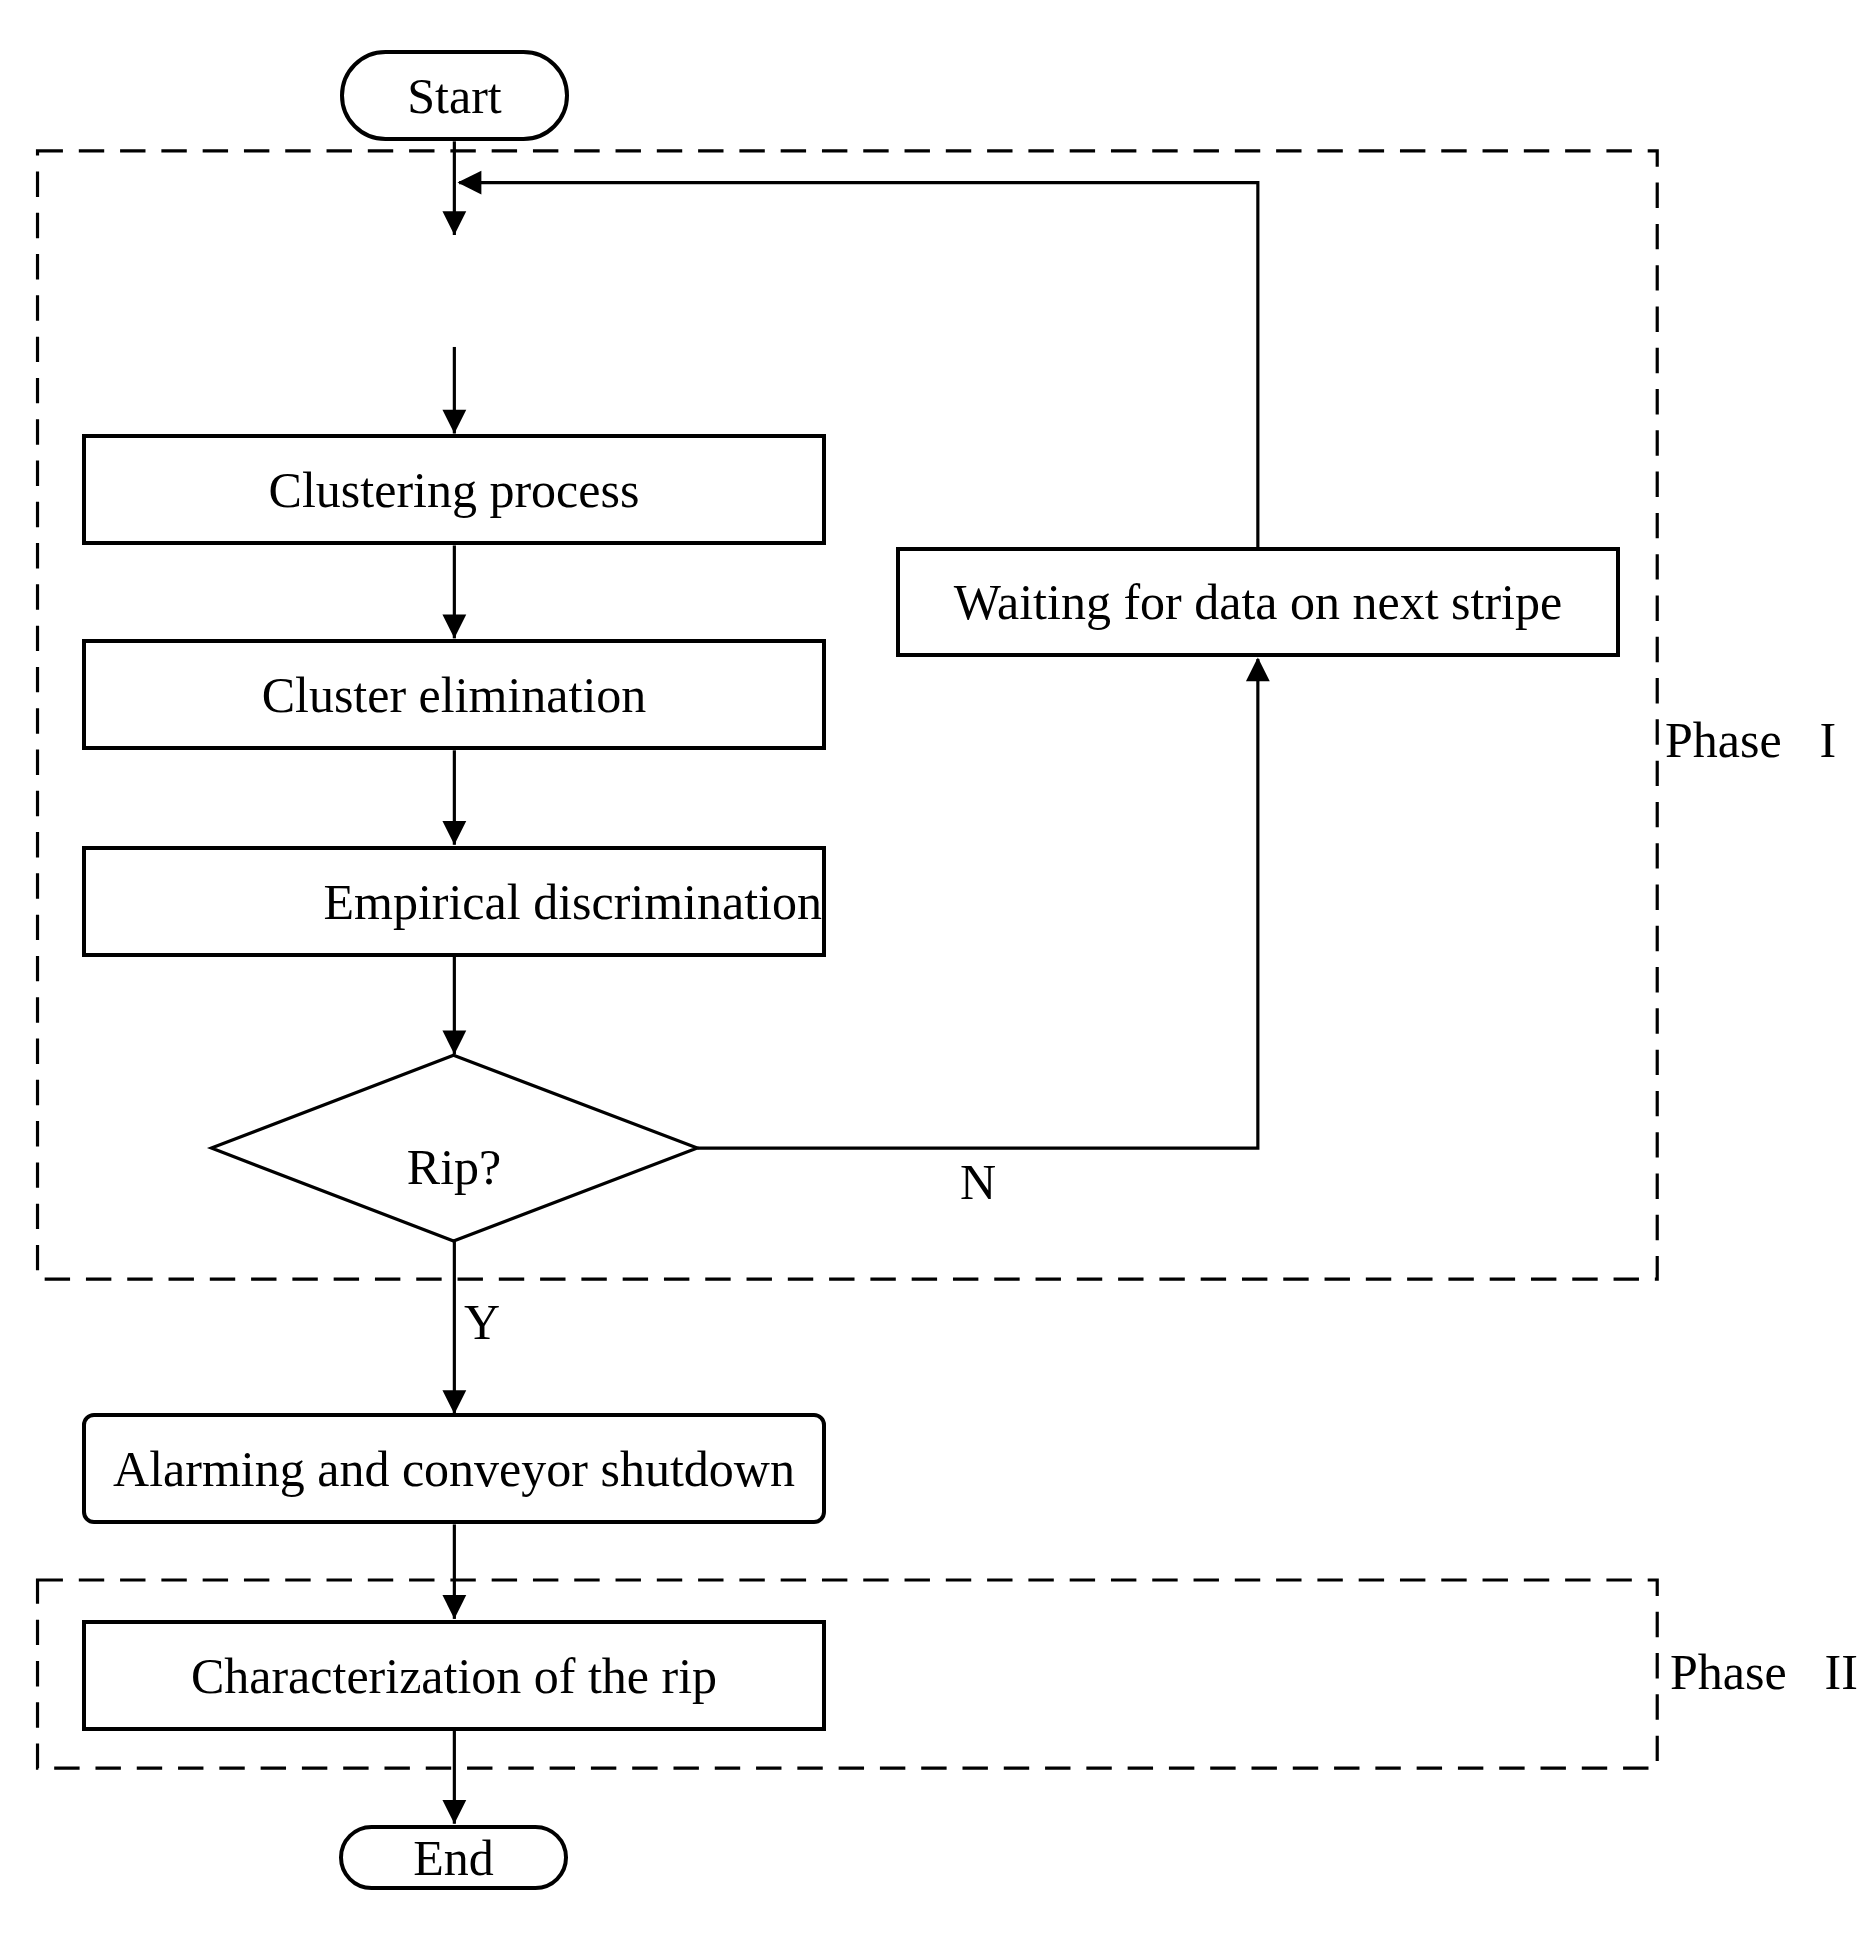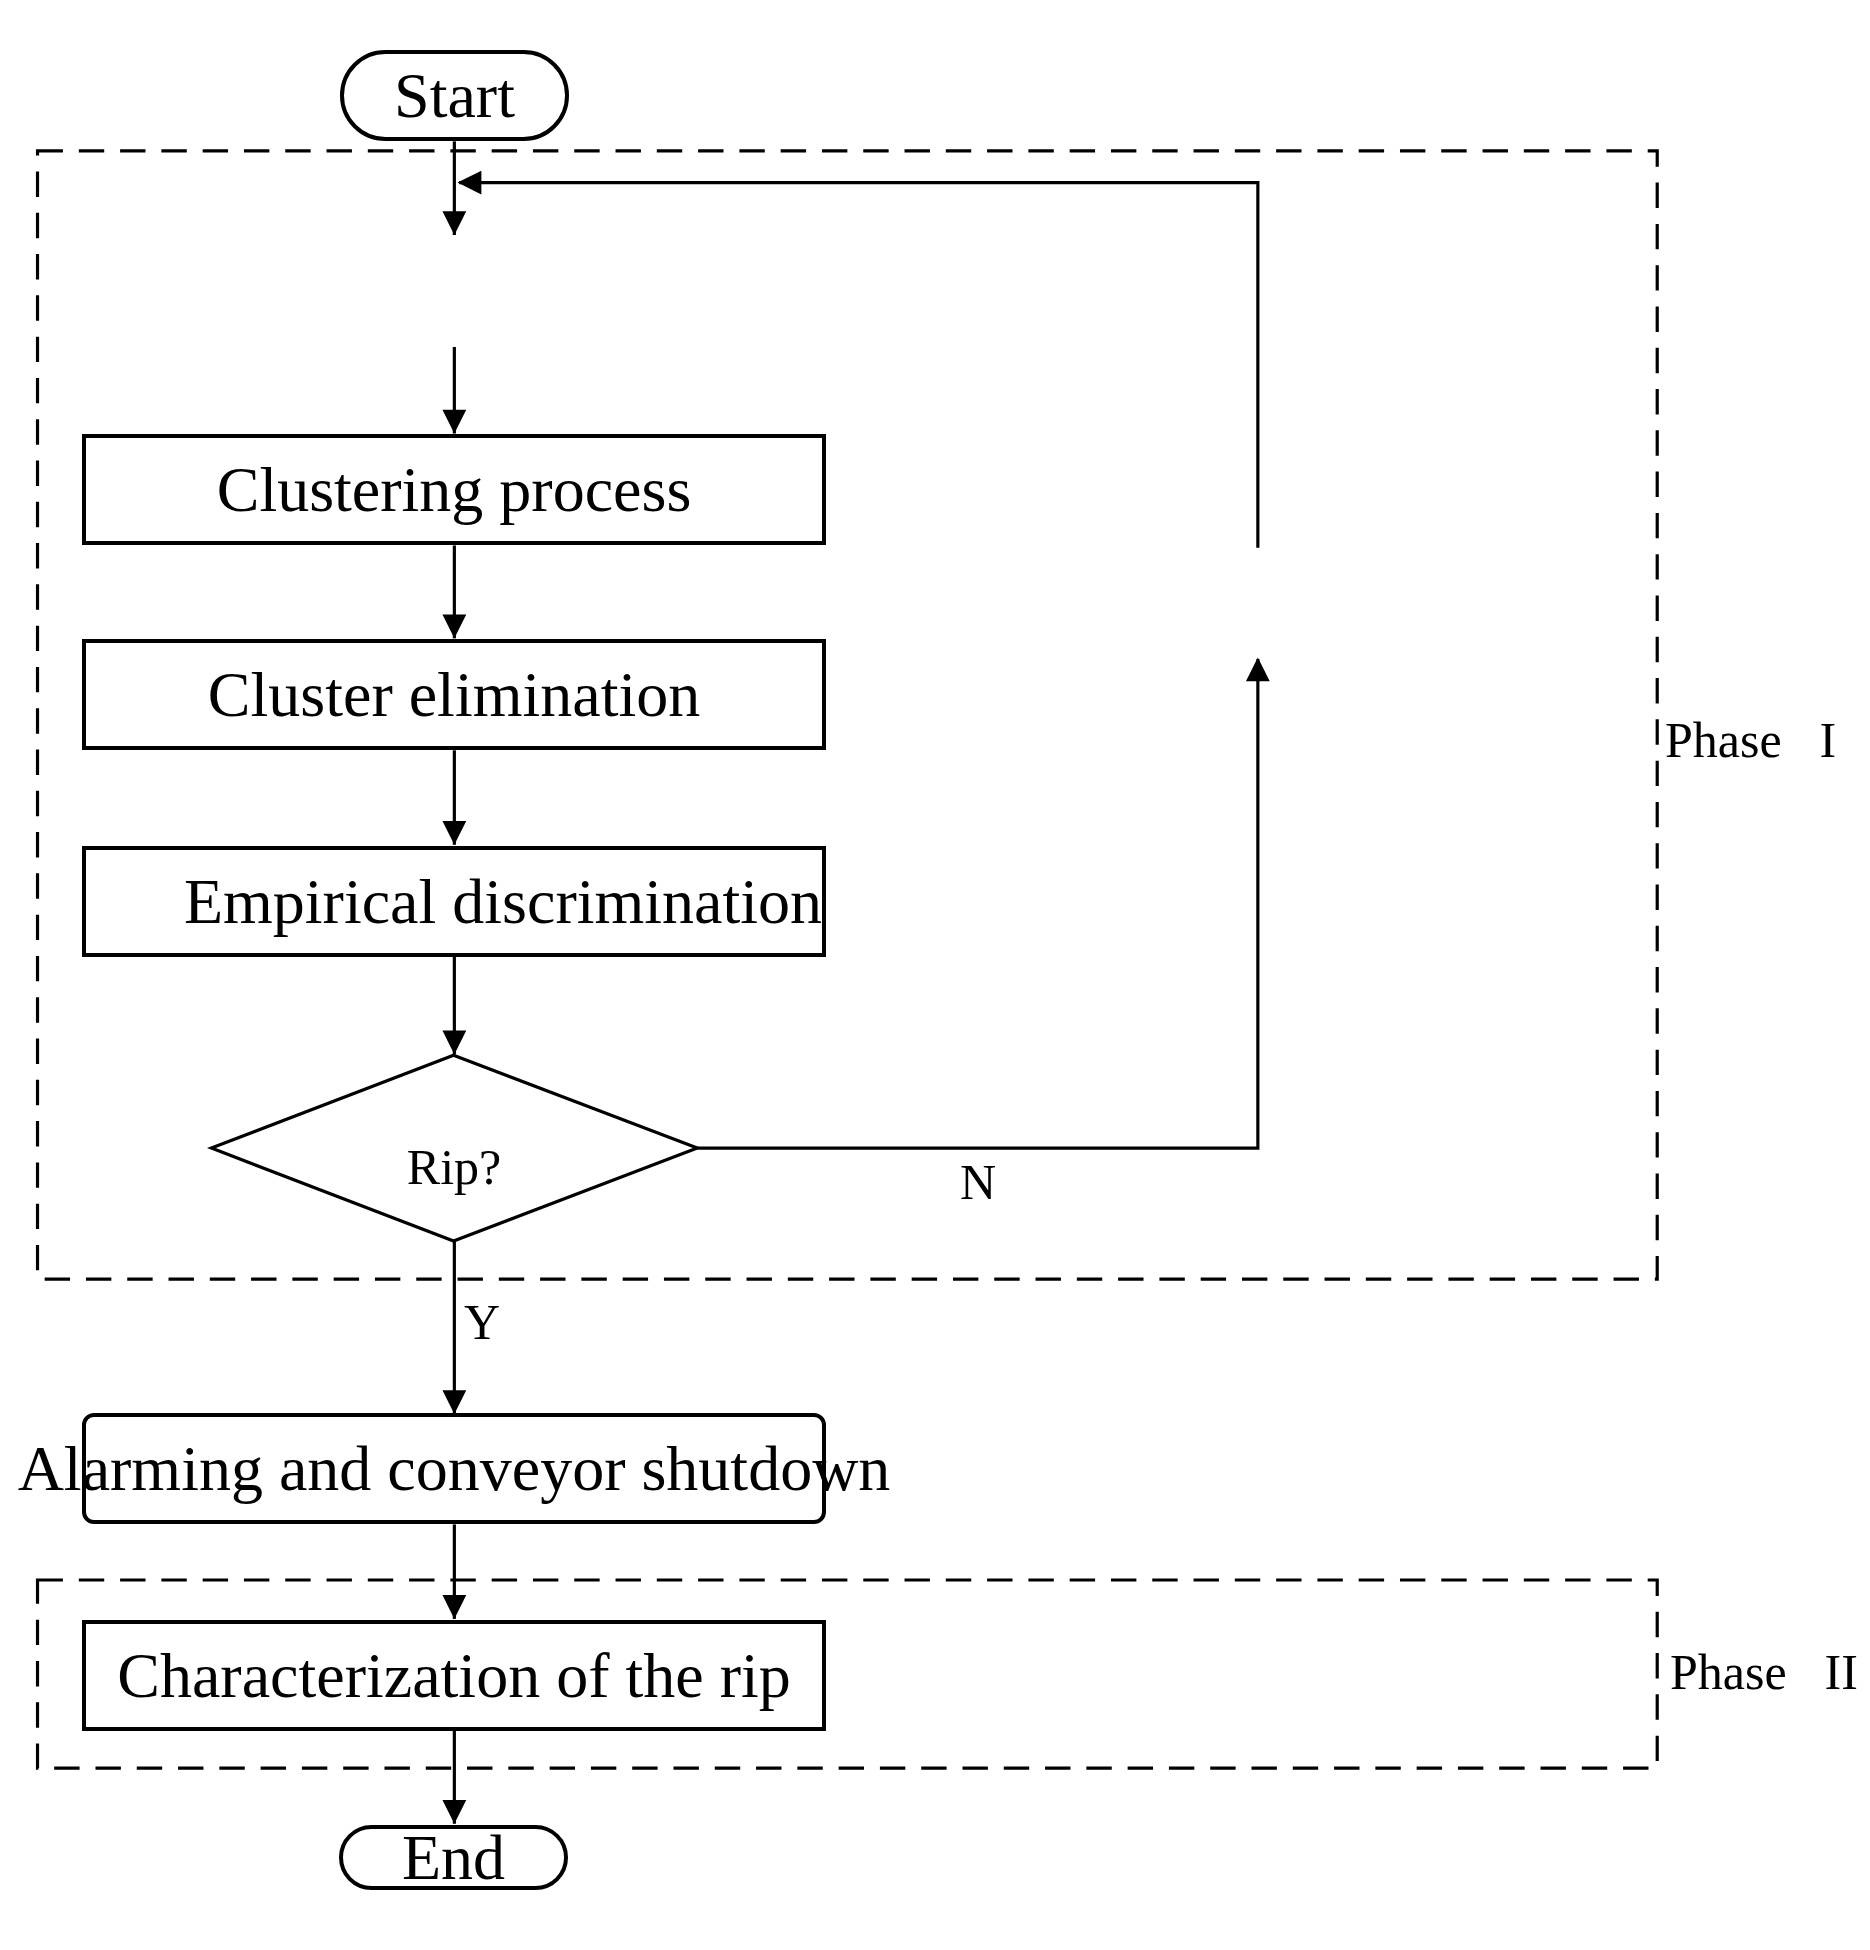--- a/index.html
+++ b/index.html
@@ -22,21 +22,21 @@
     top: 0;
   }
   .node {
     position: absolute;
     box-sizing: border-box;
     border: 4px solid #000000;
     background: #ffffff;
     display: flex;
     align-items: center;
     justify-content: center;
-    font-size: 64px;
+    font-size: 50px;
     line-height: 1;
     text-align: center;
     white-space: nowrap;
   }
   .terminator {
     border-radius: 48px;
   }
   .floating-label {
     position: absolute;
     font-size: 50px;
@@ -101,20 +101,23 @@
   </div>
 
   <div class="node" style="left:82px; top:434px; width:744px; height:111px;">
     <span>Clustering process</span>
   </div>
 
   <div class="node" style="left:82px; top:846px; width:744px; height:111px;justify-content:flex-end;">
     <span>Empirical discrimination</span>
   </div>
 
+  <div class="node" style="left:896px; top:547px; width:724px; height:110px;">
+    <span>Waiting for data on next stripe</span>
+  </div>
 
   <div class="node" style="left:82px; top:1413px; width:744px; height:111px;border-radius:12px;">
     <span>Alarming and conveyor shutdown</span>
   </div>
 
   <div class="node" style="left:82px; top:1620px; width:744px; height:111px;">
     <span>Characterization of the rip</span>
   </div>
 
   <div class="floating-label centered" style="left:454px; top:1148px;margin-top:19px;">Rip?</div>

